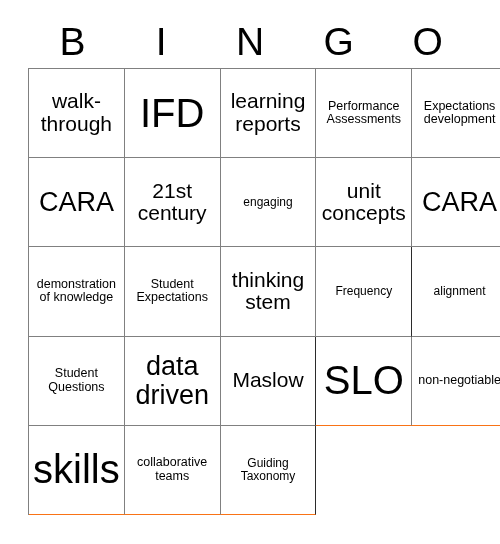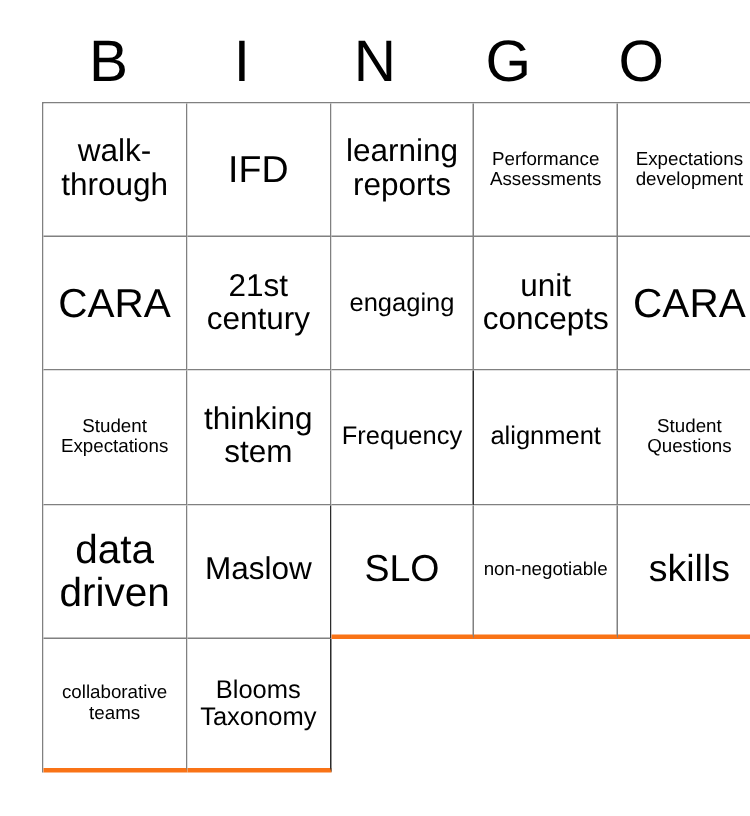--- a/index.html
+++ b/index.html
@@ -69,35 +69,35 @@
     display: flex;
     align-items: center;
     justify-content: center;
     text-align: center;
     padding: 2px 3px;
     overflow: hidden;
     background: #ffffff;
   }
   
   .bingo-cell.edge-right { border-right: 1px solid #2b2b2b; }
-  .bingo-cell.edge-bottom { border-bottom: 3px solid #f97316; }
+  .bingo-cell.edge-bottom { border-bottom: 1px solid #f97316; }
 
   .cell-text {
     display: block;
     line-height: 1.08;
     color: #000000;
     font-family: "Liberation Sans", sans-serif;
     word-break: break-word;
   }
 
   
-  .size-xl  { font-size: 25px; }
+  .size-xl  { font-size: 40px; }
   .size-lg  { font-size: 27px; }
   .size-md  { font-size: 21px; }
-  .size-sm  { font-size: 17px; }
+  .size-sm  { font-size: 12px; }
   .size-xs  { font-size: 12.5px; }
 </style>
 </head>
 <body>
 
 <div id="bingo-card">
 
   <div id="bingo-header">
     <div class="header-letter">B</div>
     <div class="header-letter">I</div>
@@ -131,20 +131,23 @@
       <div class="bingo-cell">
         <span class="cell-text size-sm">engaging</span>
       </div>
       <div class="bingo-cell">
         <span class="cell-text size-md">unit concepts</span>
       </div>
       <div class="bingo-cell edge-right">
         <span class="cell-text size-lg">CARA</span>
       </div>
       <div class="bingo-cell">
+        <span class="cell-text size-xs">demonstration of knowledge</span>
+      </div>
+      <div class="bingo-cell">
         <span class="cell-text size-xs">Student Expectations</span>
       </div>
       <div class="bingo-cell">
         <span class="cell-text size-md">thinking stem</span>
       </div>
       <div class="bingo-cell edge-right">
         <span class="cell-text size-sm">Frequency</span>
       </div>
       <div class="bingo-cell">
         <span class="cell-text size-sm">alignment</span>
@@ -164,17 +167,17 @@
       <div class="bingo-cell edge-bottom">
         <span class="cell-text size-xs">non-negotiable</span>
       </div>
       <div class="bingo-cell edge-bottom">
         <span class="cell-text size-xl">skills</span>
       </div>
       <div class="bingo-cell edge-bottom">
         <span class="cell-text size-xs">collaborative teams</span>
       </div>
       <div class="bingo-cell edge-right edge-bottom">
-        <span class="cell-text size-sm">Blooms Taxonomy</span>
+        <span class="cell-text size-sm">Guiding Taxonomy</span>
       </div>
     </div>
 
 </div>
 
 </body></html>

